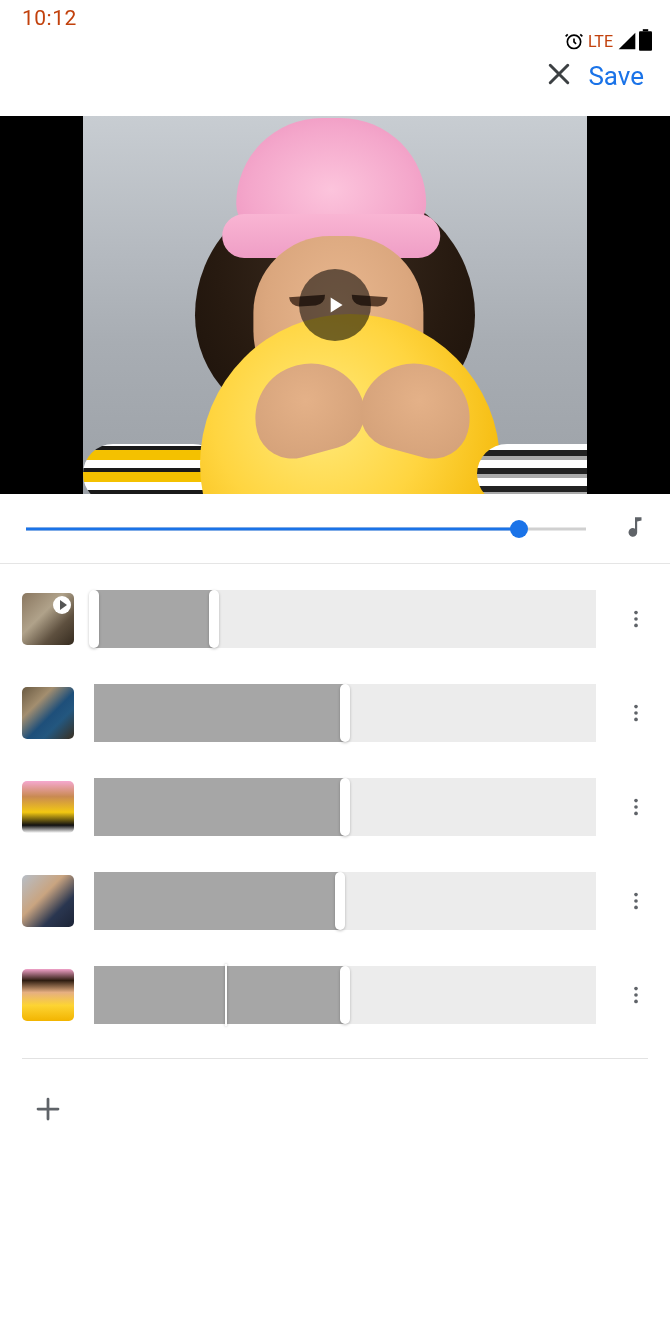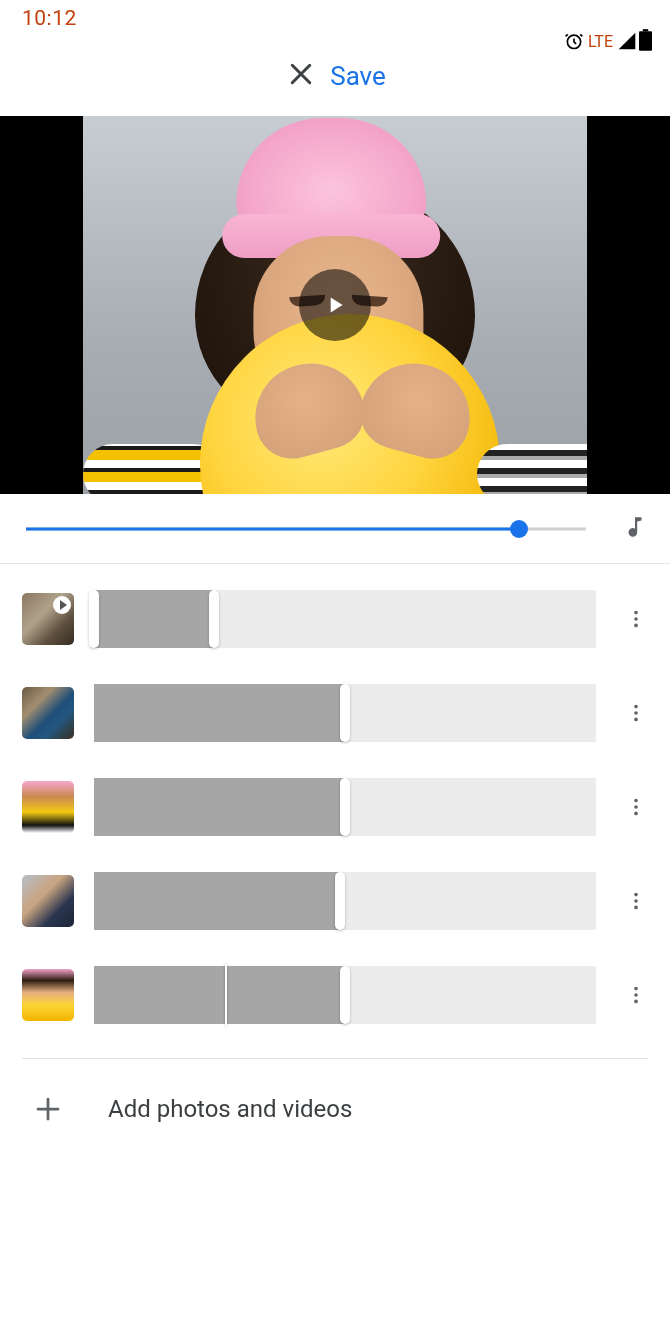--- a/index.html
+++ b/index.html
@@ -21,21 +21,21 @@
     color: #c2410c;
   }
   .status-left { letter-spacing: 0.5px; }
   .status-right { display: flex; align-items: flex-end; gap: 2px; margin-top: 44px; }
   .status-right svg { display: block; }
   .lte { font-size: 16px; margin: 0 2px; }
   .app-bar {
     height: 80px;
     display: flex;
     align-items: center;
-    justify-content: center;
+    justify-content: flex-end;
     padding: 0 18px 0 22px;
   }
   .close-btn { padding: 6px; cursor: pointer; }
   .save-btn {
     color: #1a73e8;
     font-size: 26px;
     font-weight: 400;
     cursor: pointer;
     padding: 8px;
   }
@@ -353,14 +353,13 @@
     </div>
   </div>
 <div class="clips-divider"></div>
 
 <div class="add-row">
   <div class="add-icon">
     <svg width="30" height="30" viewBox="0 0 24 24" stroke="#5f6368" stroke-width="2.2" stroke-linecap="round">
         <path d="M12 4v16M4 12h16"></path>
       </svg>
   </div>
-  <div class="add-label">Add photos and videos</div>
 </div>
 
 </body></html>

